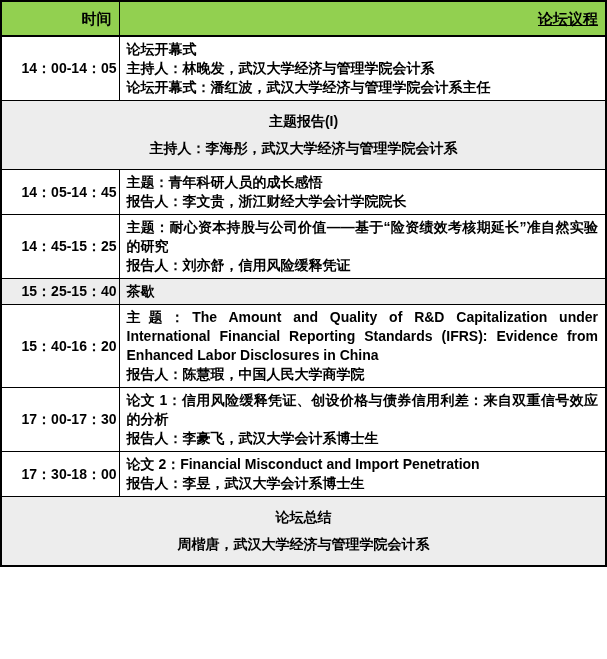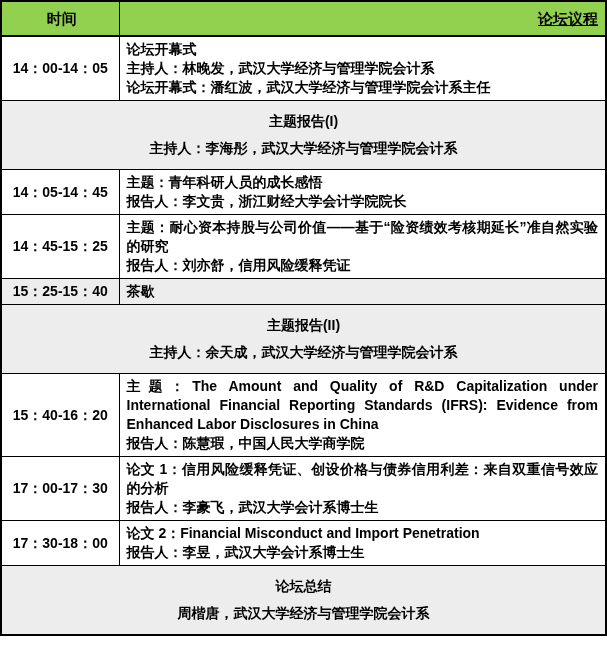--- a/index.html
+++ b/index.html
@@ -24,24 +24,24 @@
     vertical-align: middle;
     padding: 3px 7px;
     overflow: hidden;
   }
   thead th {
     background: var(--header-bg, #92D050);
     height: 27px;
     font-size: 15px;
     border-bottom-width: 2px;
   }
-  th.time-h { text-align: center; padding-left: 10px; margin-left: 12px; }
+  th.time-h { text-align: right; padding-left: 10px; margin-left: 12px; }
   th.agenda-h { text-align: right; text-decoration: underline; }
   td.time {
-    text-align: center;
+    text-align: right;
     white-space: nowrap;
     padding-left: 2px;
     padding-right: 2px;
   }
   td.content p { margin: 0; }
   td.content.align-left p { text-align: justify; }
   td.content.align-center p { text-align: left; }
   tr.shaded td { background: var(--section-bg, #EDEDED); }
   td.section-cell { text-align: center; }
   td.section-cell p { margin: 8px; text-align: center; }
@@ -89,26 +89,20 @@
             <p>主题：耐心资本持股与公司价值——基于“险资绩效考核期延长”准自然实验的研究</p>
             <p>报告人：刘亦舒，信用风险缓释凭证</p>
           </td>
         </tr>
         <tr class="shaded">
           <td class="time">15：25-15：40</td>
           <td class="content align-left">
             <p>茶歇</p>
           </td>
         </tr>
-        <tr class="shaded">
-          <td colspan="2" class="section-cell">
-            <p>主题报告(II)</p>
-            <p>主持人：余天成，武汉大学经济与管理学院会计系</p>
-          </td>
-        </tr>
         <tr>
           <td class="time">15：40-16：20</td>
           <td class="content align-left">
             <p>主题：The Amount and Quality of R&amp;D Capitalization under International Financial Reporting Standards (IFRS): Evidence from Enhanced Labor Disclosures in China</p>
             <p>报告人：陈慧瑕，中国人民大学商学院</p>
           </td>
         </tr>
         <tr>
           <td class="time">17：00-17：30</td>
           <td class="content align-left">

